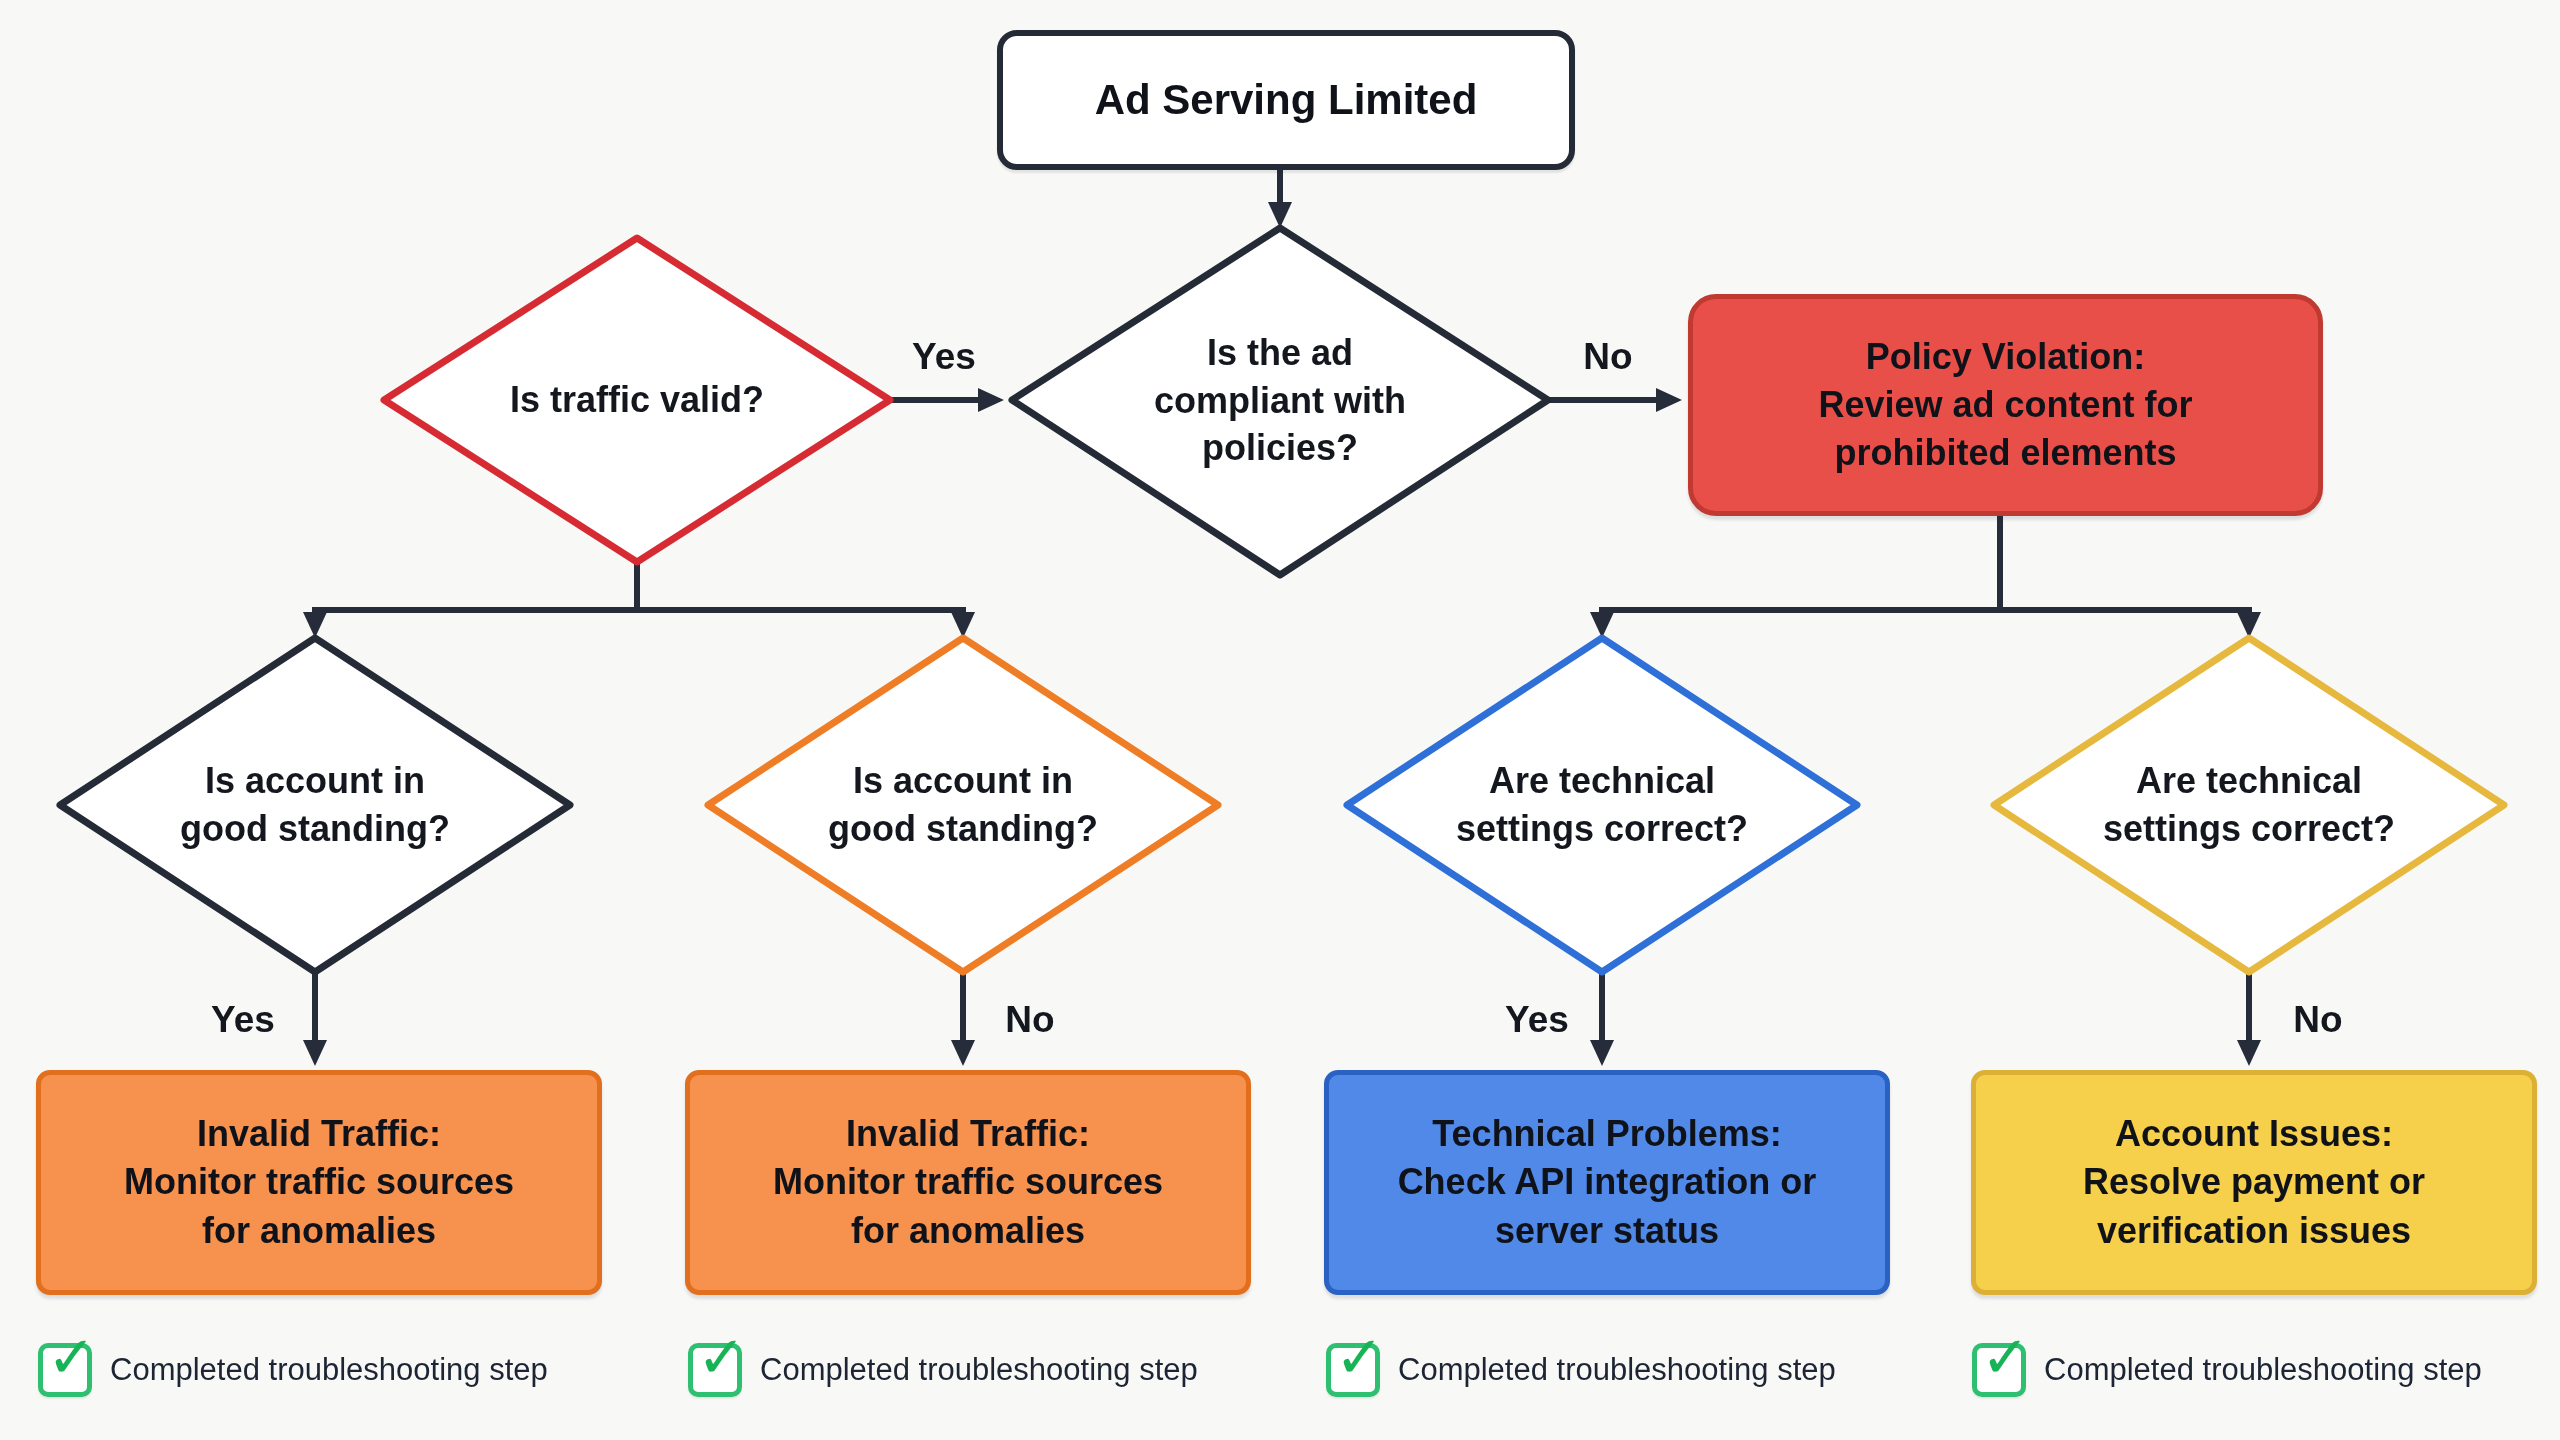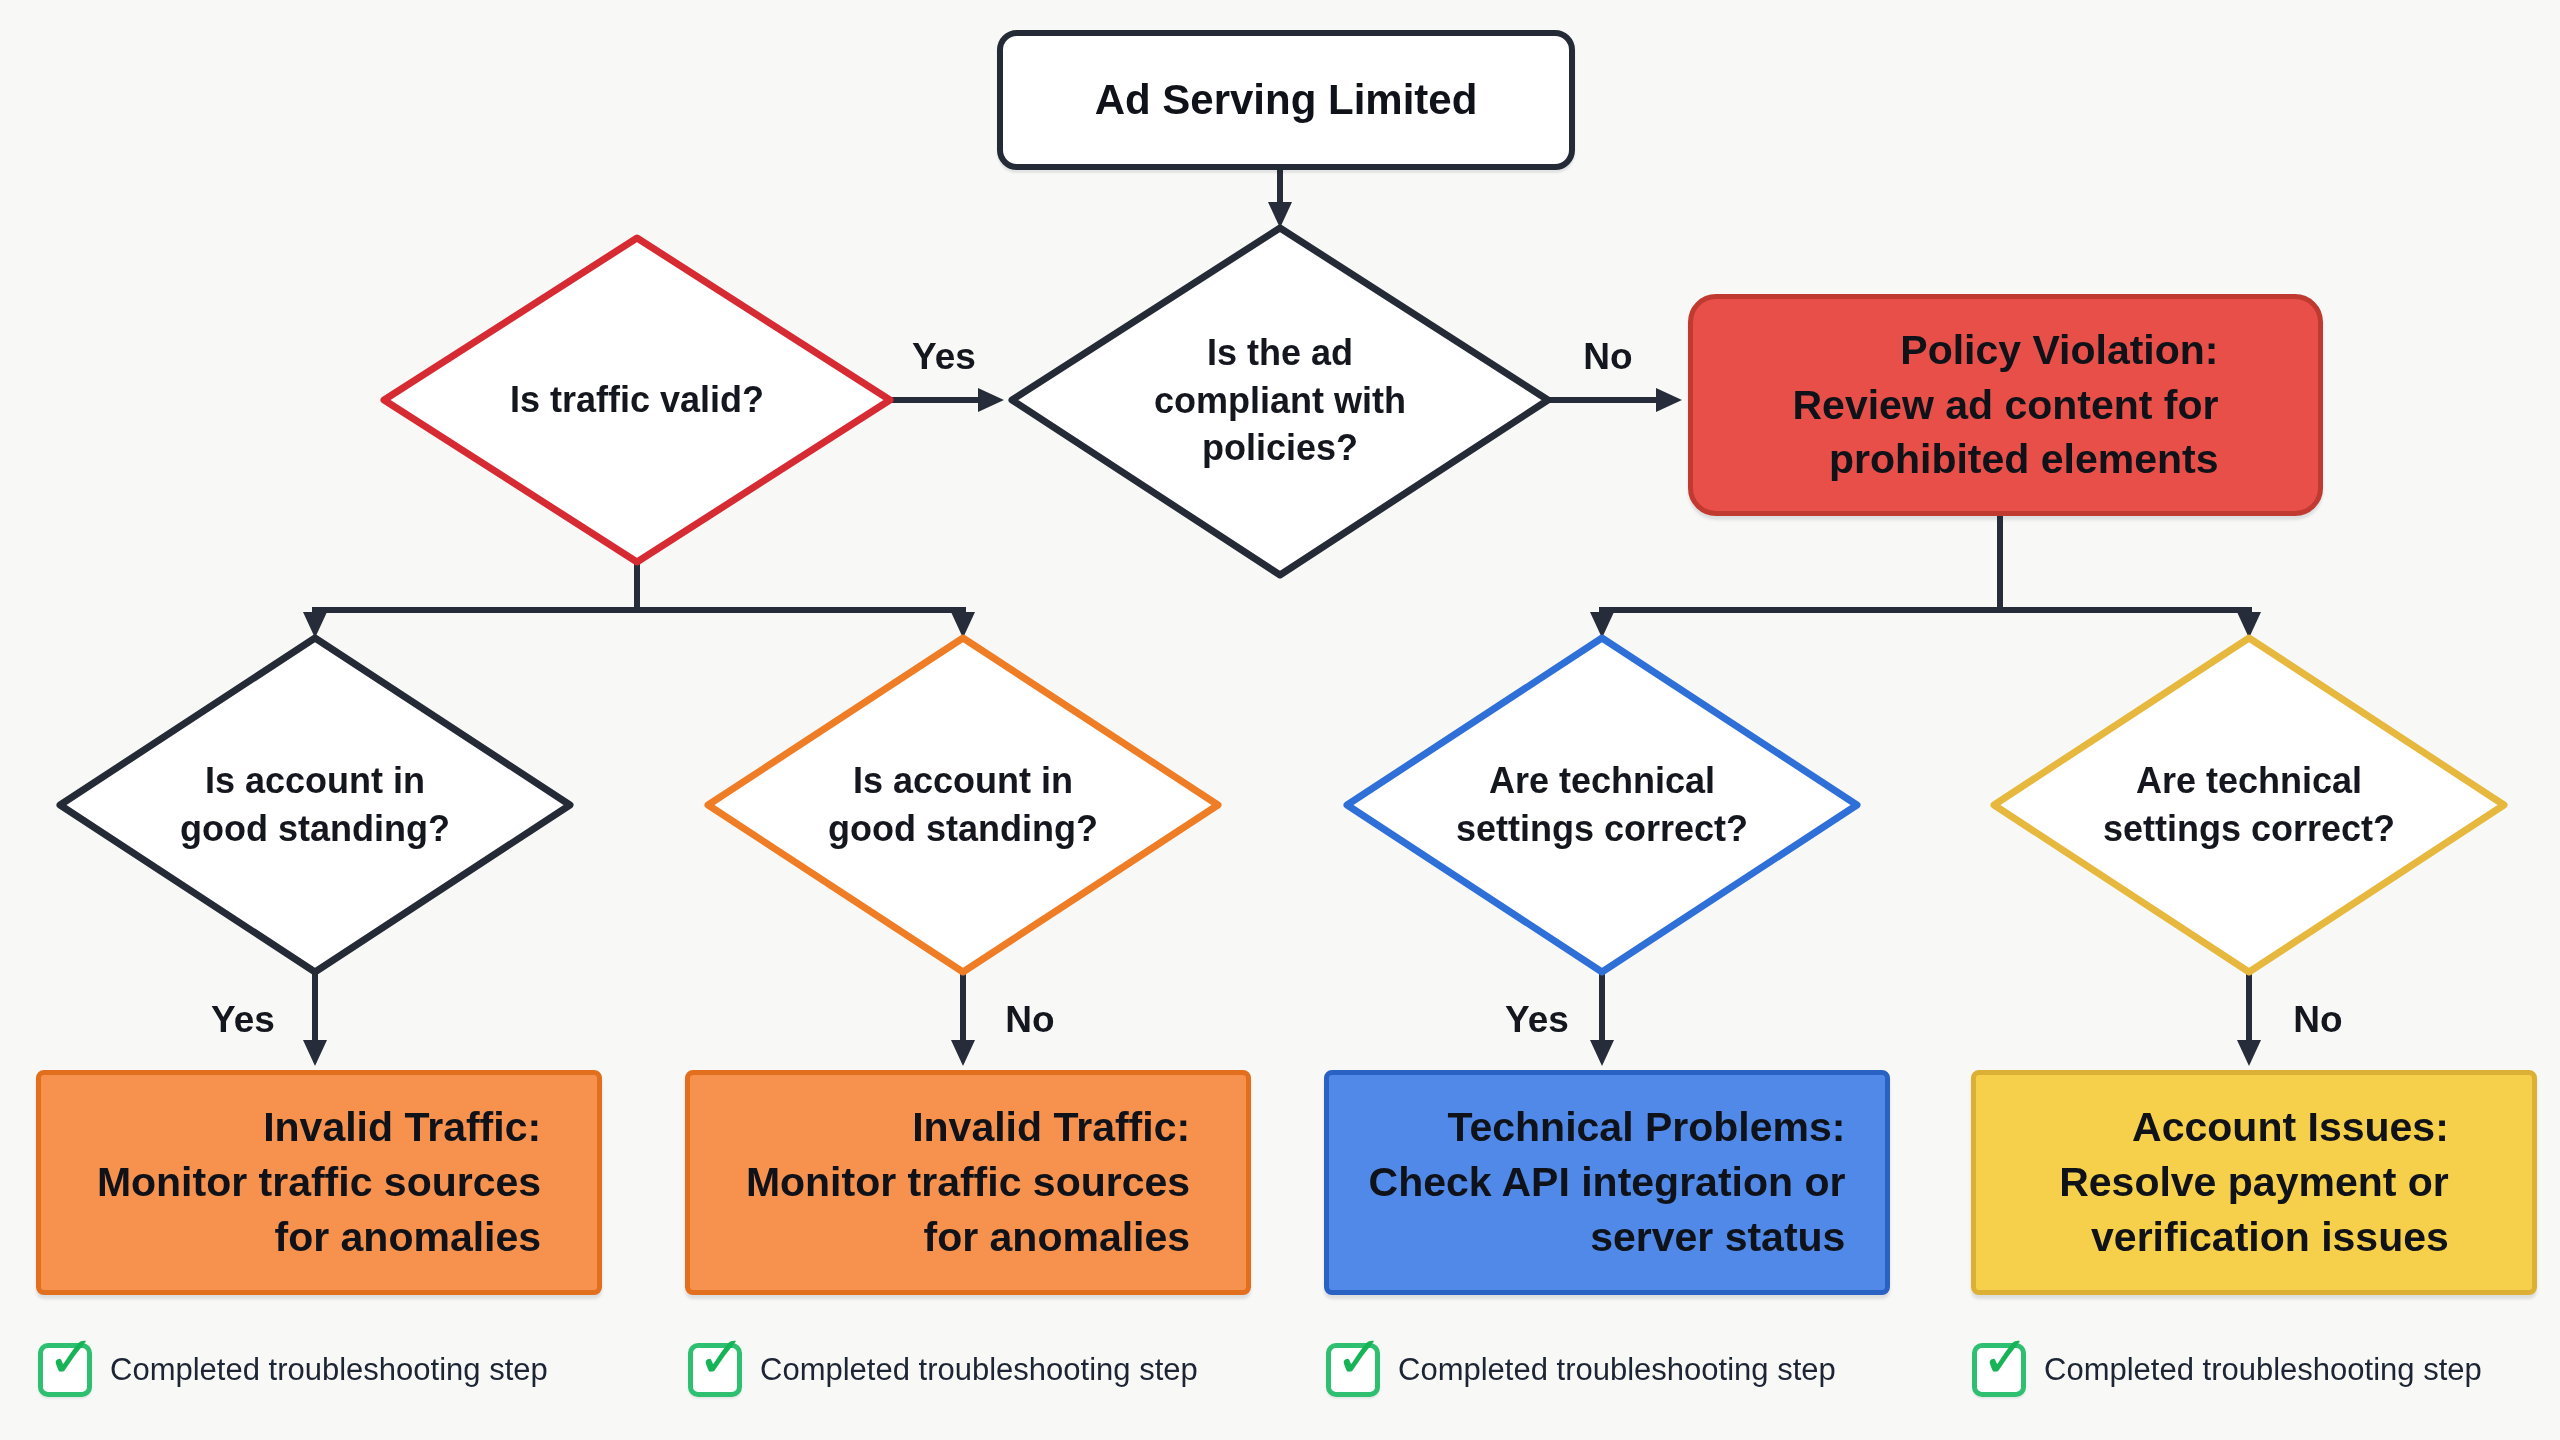--- a/index.html
+++ b/index.html
@@ -12,25 +12,25 @@
   .diamond{fill:#ffffff;stroke-width:7px;stroke-linejoin:round;}
   .node-label{
     position:absolute;transform:translate(-50%,-50%);
     text-align:center;font-weight:bold;font-size:36px;line-height:1.32;color:#14171e;
   }
   .edge-label{
     position:absolute;transform:translate(-50%,-50%);
     font-weight:bold;font-size:37px;color:#14171e;white-space:nowrap;text-align:center;
   }
   .proc-box{
-    position:absolute;border-radius:8px;border:5px solid #000;
+    position:absolute;border-radius:14px;border:5px solid #000;
     display:flex;align-items:center;justify-content:center;text-align:center;
     box-shadow:0 4px 3px rgba(30,35,50,0.12);
   }
-  .proc-text{font-weight:bold;font-size:41px;line-height:1.34;color:#0f1218;text-align:right;}
+  .proc-text{font-weight:bold;font-size:36px;line-height:1.34;color:#0f1218;}
   .title-box{
     position:absolute;left:997px;top:30px;width:566px;height:128px;
     background:#ffffff;border:6px solid #252b36;border-radius:20px;
     display:flex;align-items:center;justify-content:center;
     box-shadow:0 3px 2px rgba(30,35,50,0.10);
   }
   .title-text{font-weight:bold;font-size:42px;color:#0f1218;}
   .check-row{position:absolute;display:flex;align-items:center;height:56px;}
   .checkbox{
     position:relative;width:44px;height:44px;background:#ffffff;

